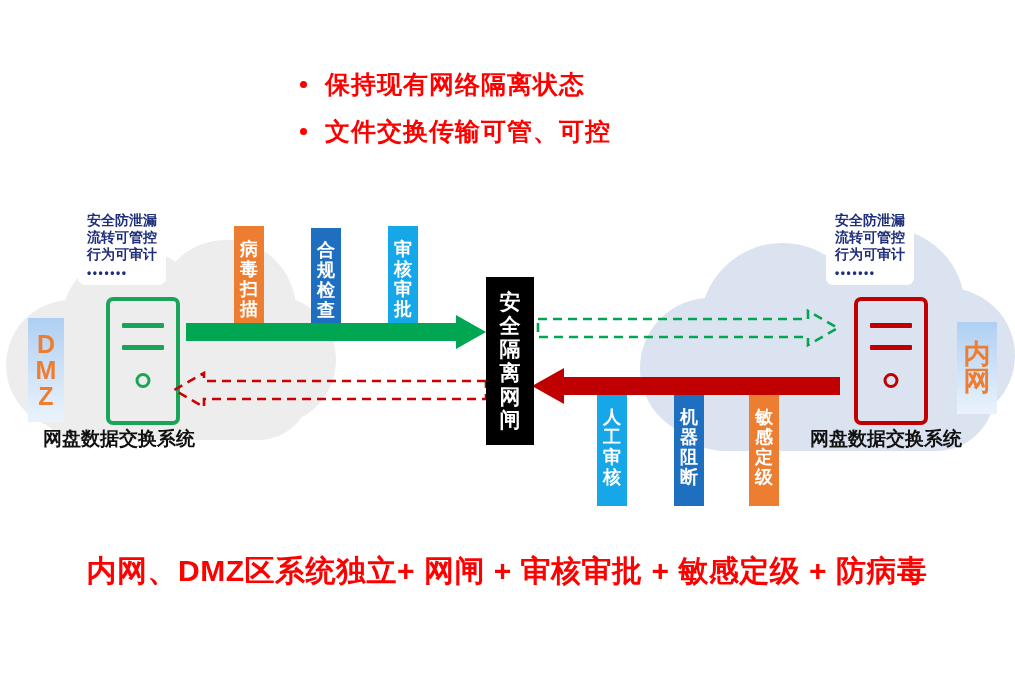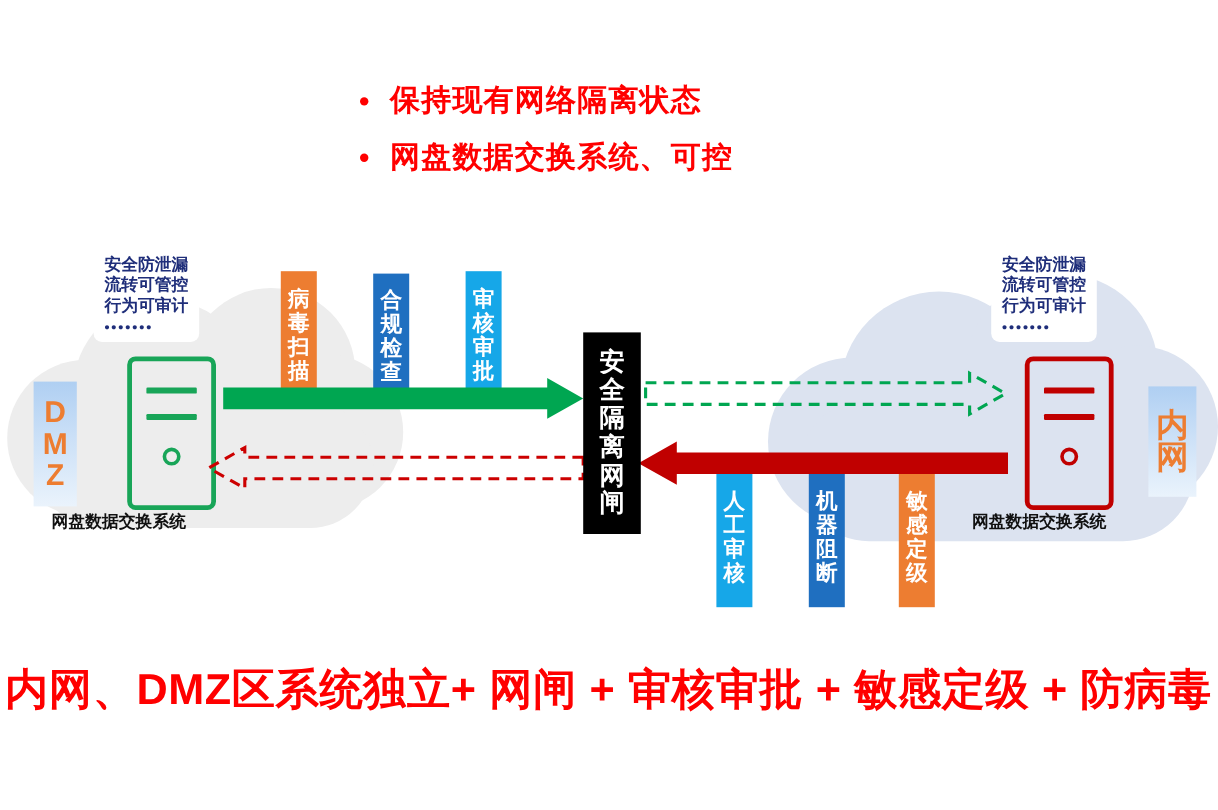--- a/index.html
+++ b/index.html
@@ -82,21 +82,21 @@
   .server .bar2{top:44px;}
   .server .dot{
     position:absolute;left:50%;top:72px;transform:translateX(-50%);
     width:9px;height:9px;border-radius:50%;border-style:solid;border-width:3px;
   }
   .server.green .dot{border-color:#18A558;}
   .server.red .dot{border-color:#C00000;}
 
   
   .caption{
-    position:absolute;color:#111;font-size:14px;font-weight:bold;white-space:nowrap;
+    position:absolute;color:#111;font-size:19px;font-weight:bold;white-space:nowrap;
   }
   .caption-left{left:43px;top:426px;}
   .caption-right{left:810px;top:426px;}
 
   
   .vbar{
     position:absolute;display:flex;flex-direction:column;
     align-items:center;justify-content:center;
     color:#ffffff;font-weight:bold;font-size:18px;line-height:1.12;
     width:30px;
@@ -123,37 +123,37 @@
   .arrow svg{display:block;overflow:visible;}
 
   .ar-green-solid{left:186px;top:315px;width:300px;height:34px;}
   .ar-red-dashed {left:174px;top:372px;width:312px;height:36px;}
   .ar-green-dashed{left:538px;top:311px;width:300px;height:34px;}
   .ar-red-solid  {left:532px;top:368px;width:308px;height:36px;}
 
   
   .summary{
     position:absolute;left:0;top:551px;width:1014px;text-align:center;
-    color:#FF0000;font-size:36px;font-weight:bold;letter-spacing:0.5px;
+    color:#FF0000;font-size:30px;font-weight:bold;letter-spacing:0.5px;
     white-space:nowrap;
   }
 </style>
 </head>
 <body>
 
 <div class="stage">
 
   <div class="bullets">
     <div class="bullet-row">
       <span class="bullet-dot"></span>
       <span class="bullet-text">保持现有网络隔离状态</span>
     </div>
     <div class="bullet-row">
       <span class="bullet-dot"></span>
-      <span class="bullet-text">网盘数据交换系统、可控</span>
+      <span class="bullet-text">文件交换传输可管、可控</span>
     </div>
   </div>
 
   <div class="cloud cloud-left">
     <span class="cl-a"></span>
       <span class="cl-b"></span>
       <span class="cl-c"></span>
     <span class="cl-d"></span>
       <span class="cl-e"></span>
   </div>

